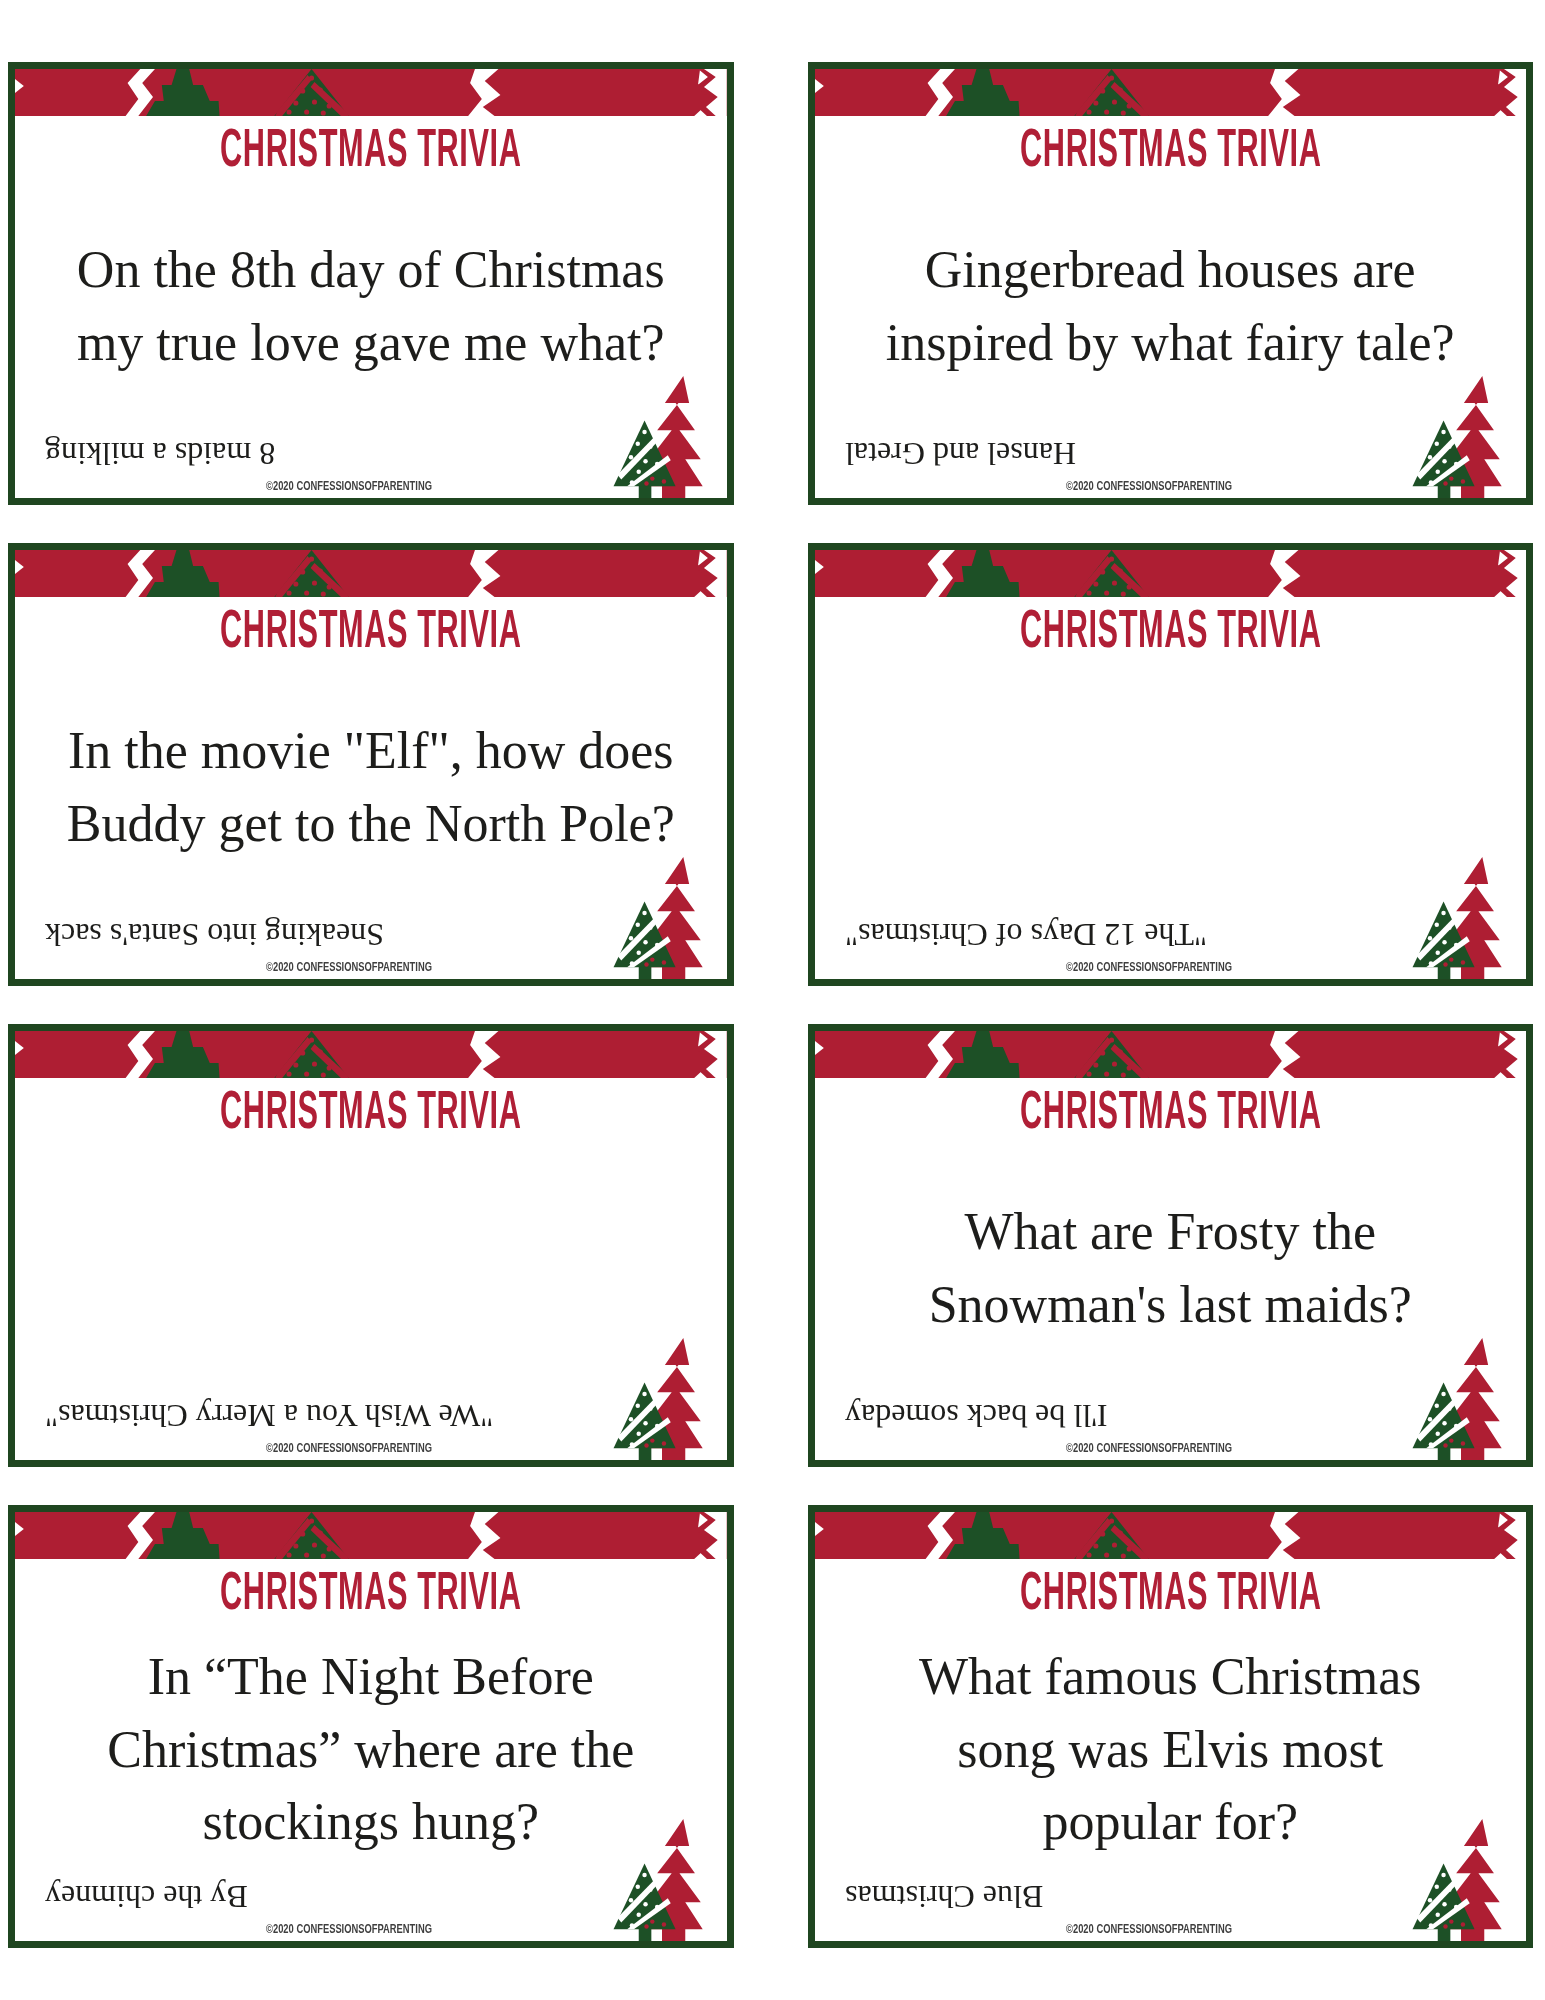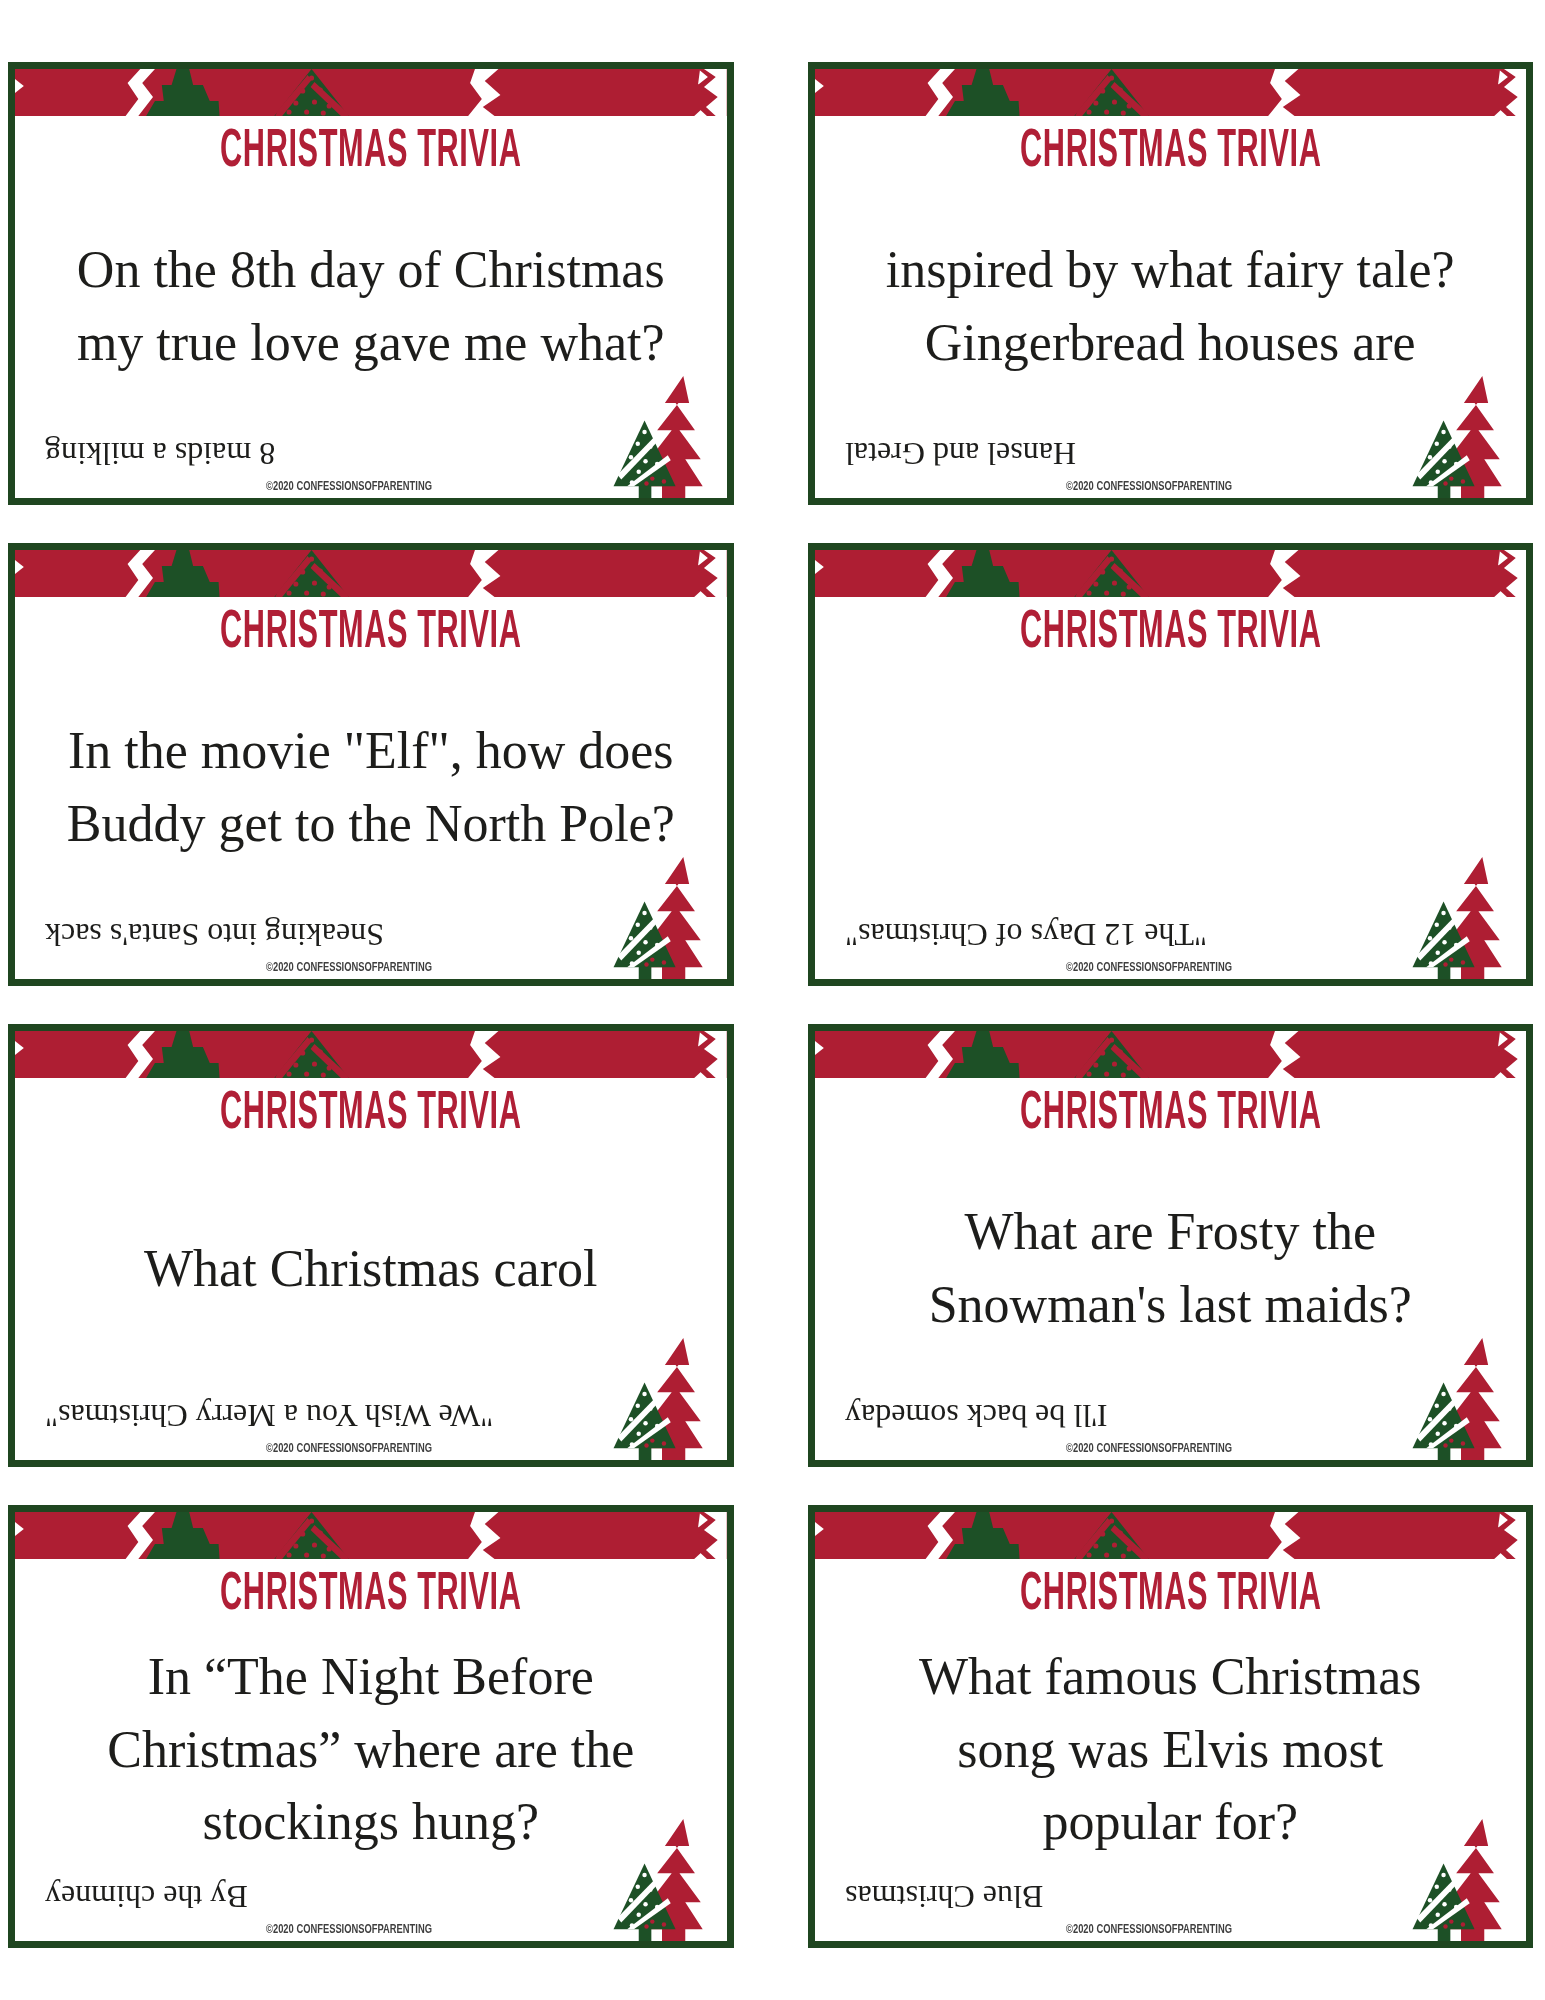--- a/index.html
+++ b/index.html
@@ -172,22 +172,22 @@
 
       <g>
         <polygon class="f-white" points="700,0 727,0 727,47 694,47 713,30 698,15"></polygon>
         <polygon class="f-red" points="704,0 716,8 704,18 718,28 706,38 716,47 707,47 697,38 709,28 695,18 708,8 698,0"></polygon>
       </g>
     </svg>
 
     <div class="title"><span class="cond">CHRISTMAS TRIVIA</span></div>
 
     <div class="question">
+        <span class="qline">Gingerbread houses are</span>
         <span class="qline">inspired by what fairy tale?</span>
-        <span class="qline">Gingerbread houses are</span>
       </div>
 
     <div class="answer">Hansel and Gretal</div>
 
     <div class="copyright"><span class="cond">©2020 CONFESSIONSOFPARENTING</span></div>
 
     <svg class="trees" viewBox="0 0 120 130" aria-hidden="true">
       <g>
         <polygon class="f-red" points="82,4 63,32 77,32 55,60 70,60 47,90 64,90 40,118 102,118 84,90 100,90 78,60 94,60 74,32 88,32"></polygon>
         <rect class="f-red" x="60" y="116" width="24" height="14"></rect>
@@ -378,21 +378,20 @@
 
       <g>
         <polygon class="f-white" points="700,0 727,0 727,47 694,47 713,30 698,15"></polygon>
         <polygon class="f-red" points="704,0 716,8 704,18 718,28 706,38 716,47 707,47 697,38 709,28 695,18 708,8 698,0"></polygon>
       </g>
     </svg>
 
     <div class="title"><span class="cond">CHRISTMAS TRIVIA</span></div>
 
     <div class="question">
-        <span class="qline">What Christmas carol</span>
       </div>
 
     <div class="answer">"We Wish You a Merry Christmas"</div>
 
     <div class="copyright"><span class="cond">©2020 CONFESSIONSOFPARENTING</span></div>
 
     <svg class="trees" viewBox="0 0 120 130" aria-hidden="true">
       <g>
         <polygon class="f-red" points="82,4 63,32 77,32 55,60 70,60 47,90 64,90 40,118 102,118 84,90 100,90 78,60 94,60 74,32 88,32"></polygon>
         <rect class="f-red" x="60" y="116" width="24" height="14"></rect>

